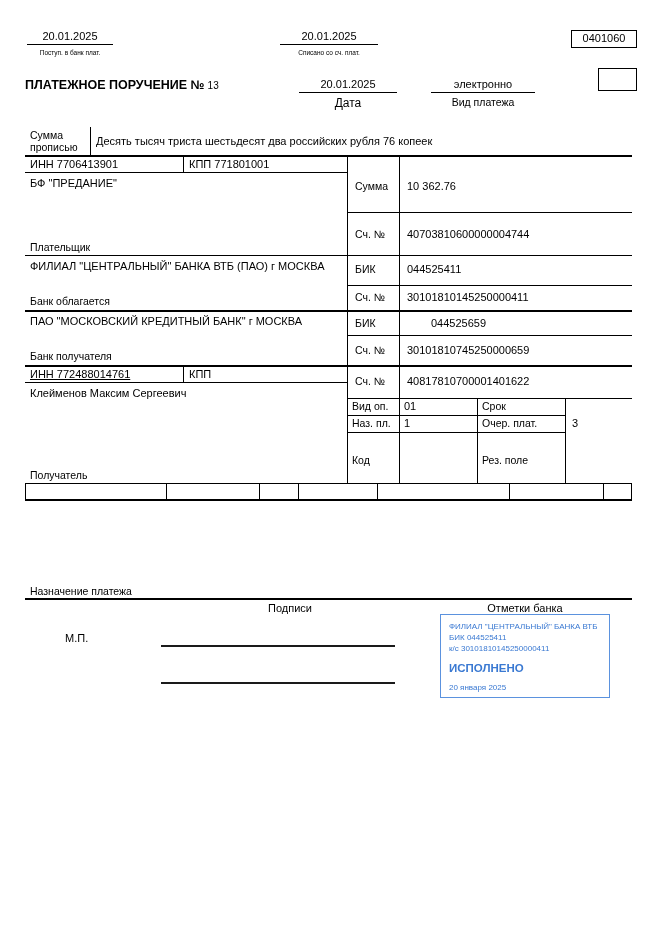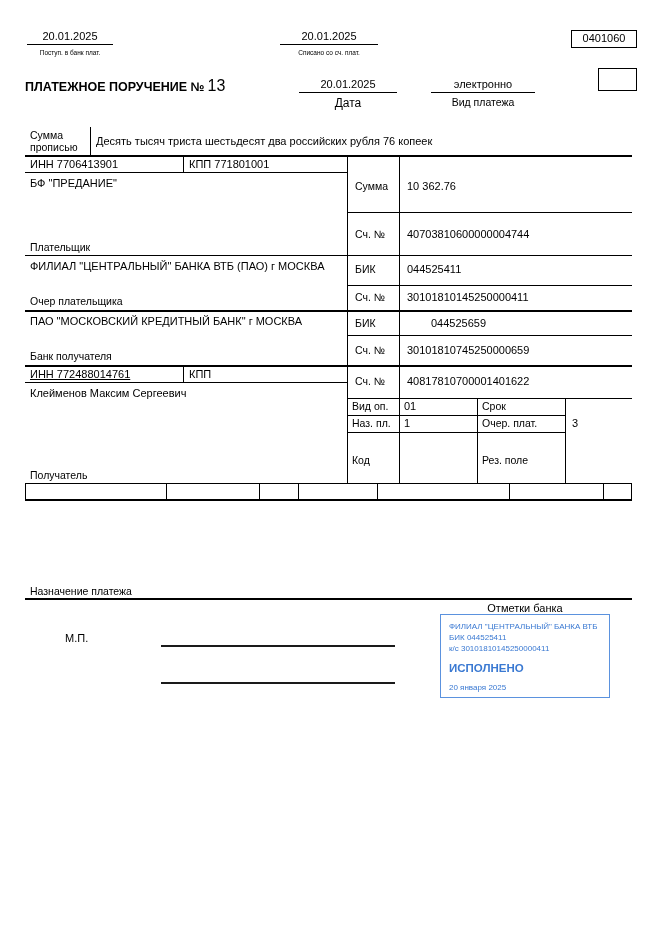--- a/index.html
+++ b/index.html
@@ -31,21 +31,21 @@
   <div class="topdate" style="left:27px;top:30px;width:86px;">20.01.2025</div>
   <div class="cap-center small-cap" style="left:27px;top:49px;width:86px;">Поступ. в банк плат.</div>
 
   <div class="topdate" style="left:280px;top:30px;width:98px;">20.01.2025</div>
   <div class="cap-center small-cap" style="left:280px;top:49px;width:98px;">Списано со сч. плат.</div>
 
   <div class="box" style="left:571px;top:30px;width:66px;height:18px;text-align:center;font-size:11px;line-height:15px;">0401060</div>
 
   <div class="t" style="left:25px;top:79px;">
     <span class="title-bold">ПЛАТЕЖНОЕ ПОРУЧЕНИЕ №</span>
-    <span style="font-size:16px;">13</span>
+    <span style="font-size:10px;">13</span>
   </div>
 
   <div class="datefield" style="left:299px;top:78px;width:98px;">20.01.2025</div>
   <div class="cap-center" style="left:299px;top:96px;width:98px;font-size:12px;">Дата</div>
 
   <div class="datefield" style="left:431px;top:78px;width:104px;">электронно</div>
   <div class="cap-center" style="left:431px;top:96px;width:104px;font-size:10.5px;">Вид платежа</div>
 
   <div class="box" style="left:598px;top:68px;width:39px;height:23px;"></div>
 
@@ -88,21 +88,21 @@
   <div class="t" style="left:189px;top:158px;">КПП 771801001</div>
 
   <div class="t" style="left:30px;top:177px;">БФ "ПРЕДАНИЕ"</div>
   <div class="t lbl" style="left:30px;top:241px;">Плательщик</div>
   <div class="t lbl" style="left:355px;top:180px;">Сумма</div>
   <div class="t" style="left:407px;top:180px;">10 362.76</div>
   <div class="t lbl" style="left:355px;top:228px;">Сч. №</div>
   <div class="t" style="left:407px;top:228px;">40703810600000004744</div>
 
   <div class="t" style="left:30px;top:260px;">ФИЛИАЛ "ЦЕНТРАЛЬНЫЙ" БАНКА ВТБ (ПАО) г МОСКВА</div>
-  <div class="t lbl" style="left:30px;top:295px;">Очер плательщика</div>
+  <div class="t lbl" style="left:30px;top:295px;">Банк облагается</div>
   <div class="t lbl" style="left:355px;top:263px;">БИК</div>
   <div class="t" style="left:407px;top:263px;">044525411</div>
   <div class="t lbl" style="left:355px;top:291px;">Сч. №</div>
   <div class="t" style="left:407px;top:291px;">30101810145250000411</div>
 
   <div class="t" style="left:30px;top:315px;">ПАО "МОСКОВСКИЙ КРЕДИТНЫЙ БАНК" г МОСКВА</div>
   <div class="t lbl" style="left:30px;top:350px;">Банк получателя</div>
   <div class="t lbl" style="left:355px;top:317px;">БИК</div>
   <div class="t" style="left:407px;top:317px;padding-left:24px;">044525659</div>
   <div class="t lbl" style="left:355px;top:344px;">Сч. №</div>
@@ -126,20 +126,21 @@
   <div class="t" style="left:572px;top:417px;">3</div>
 
   <div class="t lbl" style="left:352px;top:454px;">Код</div>
   <div class="t" style="left:404px;top:454px;"></div>
   <div class="t lbl" style="left:482px;top:454px;">Рез. поле</div>
   <div class="t" style="left:572px;top:454px;"></div>
 
   <div class="t lbl" style="left:30px;top:585px;">Назначение платежа</div>
   <div class="hl2" style="left:25px;top:598px;width:607px;"></div>
 
+  <div class="cap-center" style="left:140px;top:602px;width:300px;font-size:11px;">Подписи</div>
   <div class="cap-center" style="left:440px;top:602px;width:170px;font-size:11px;">Отметки банка</div>
 
   <div class="t" style="left:65px;top:632px;">М.П.</div>
 
   <div class="sigline" style="left:161px;top:645px;width:234px;"></div>
   <div class="sigline" style="left:161px;top:682px;width:234px;"></div>
 
   <div class="stamp" style="left:440px;top:614px;width:170px;height:84px;">
     <div>ФИЛИАЛ "ЦЕНТРАЛЬНЫЙ" БАНКА ВТБ</div>
     <div>БИК 044525411</div>

